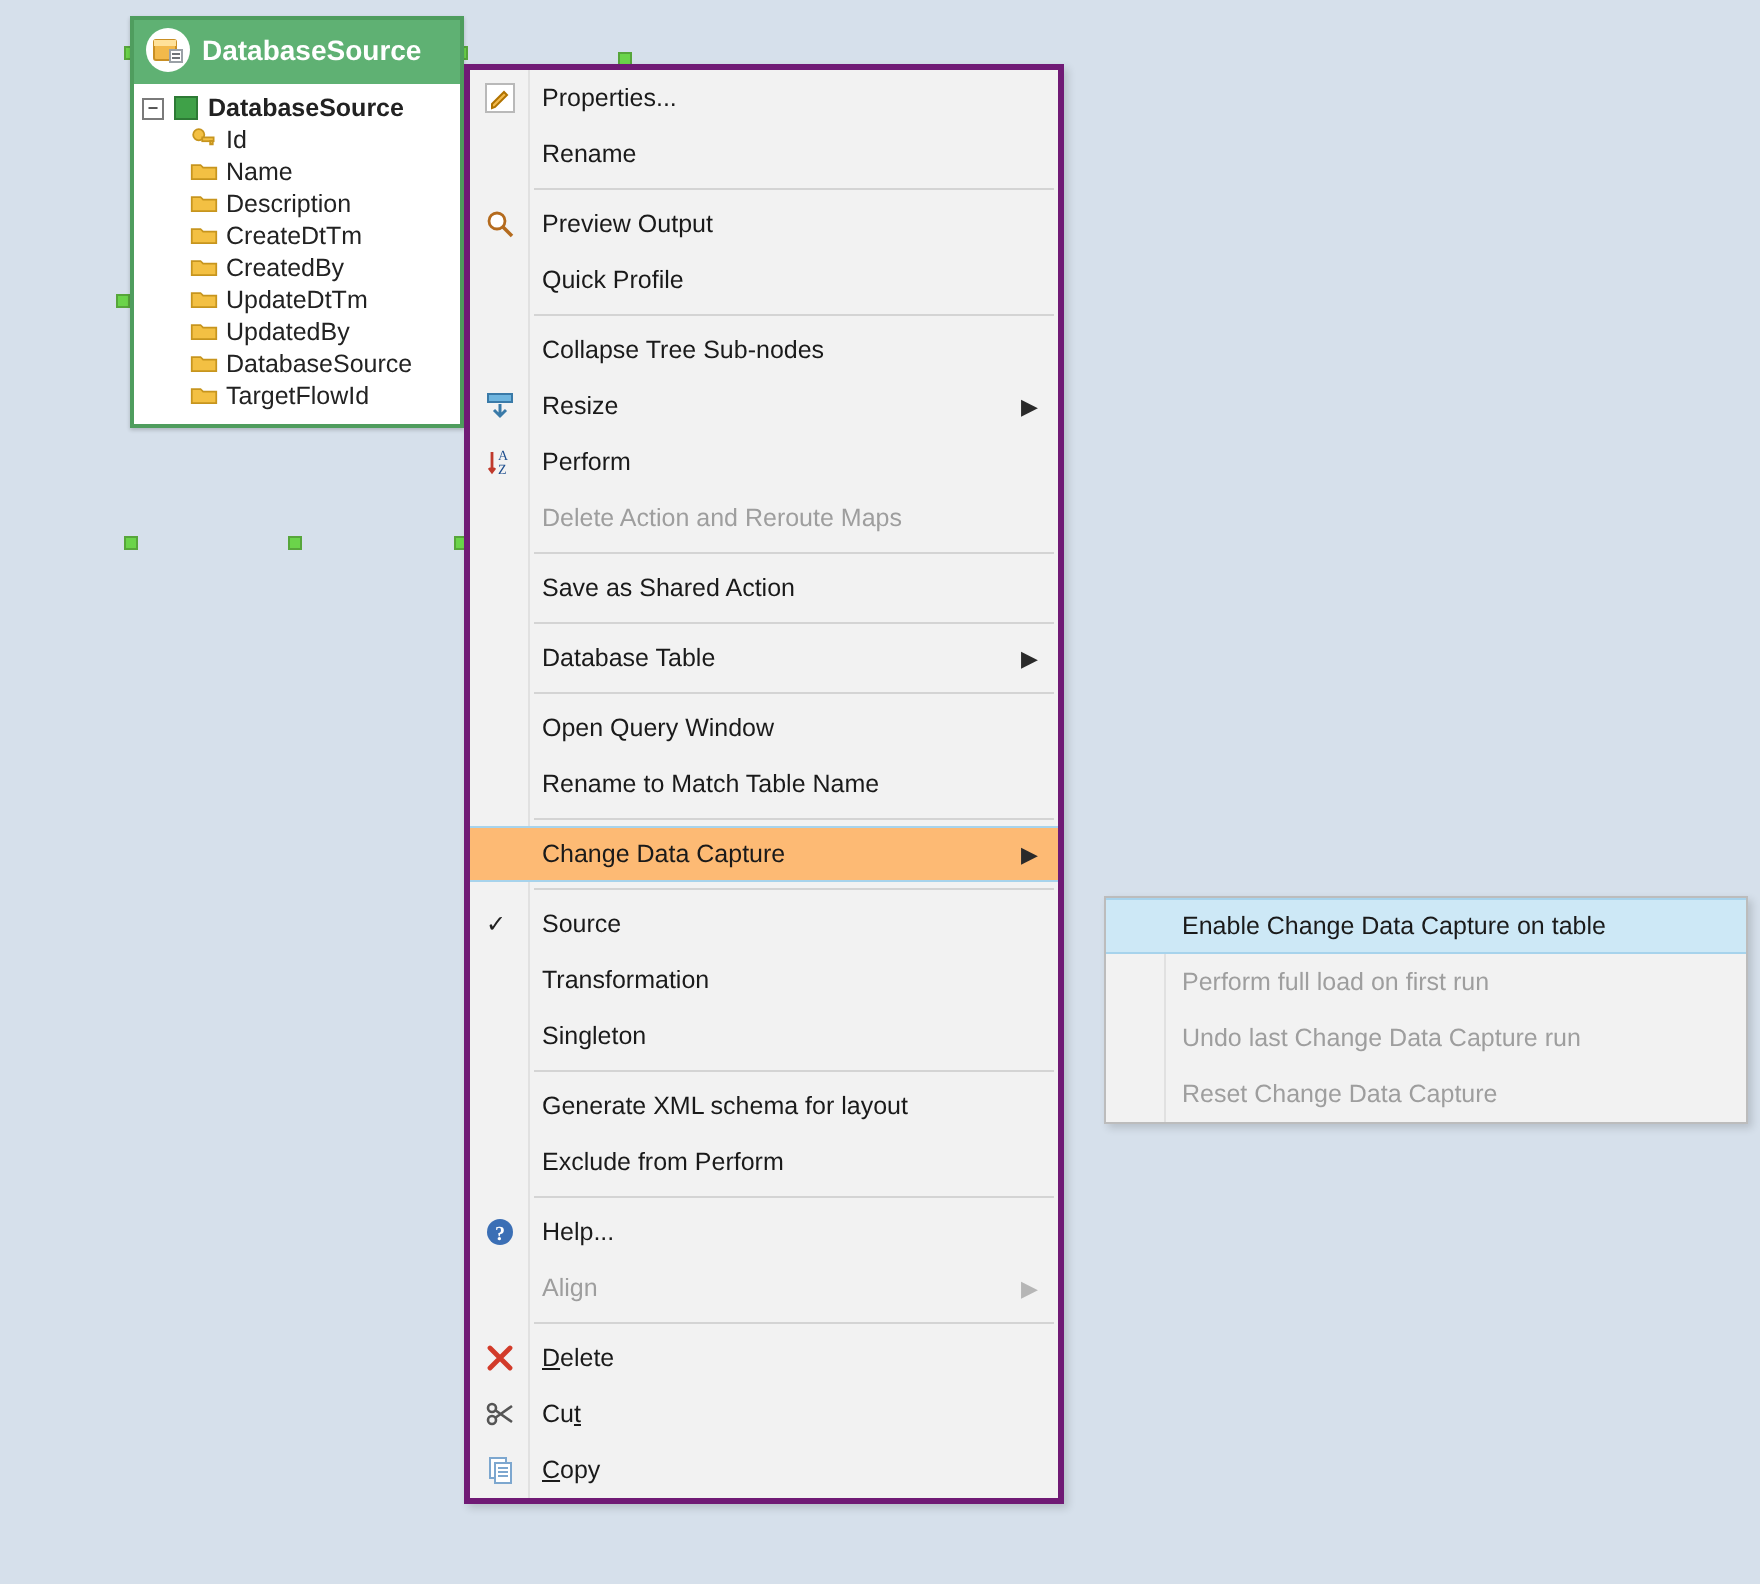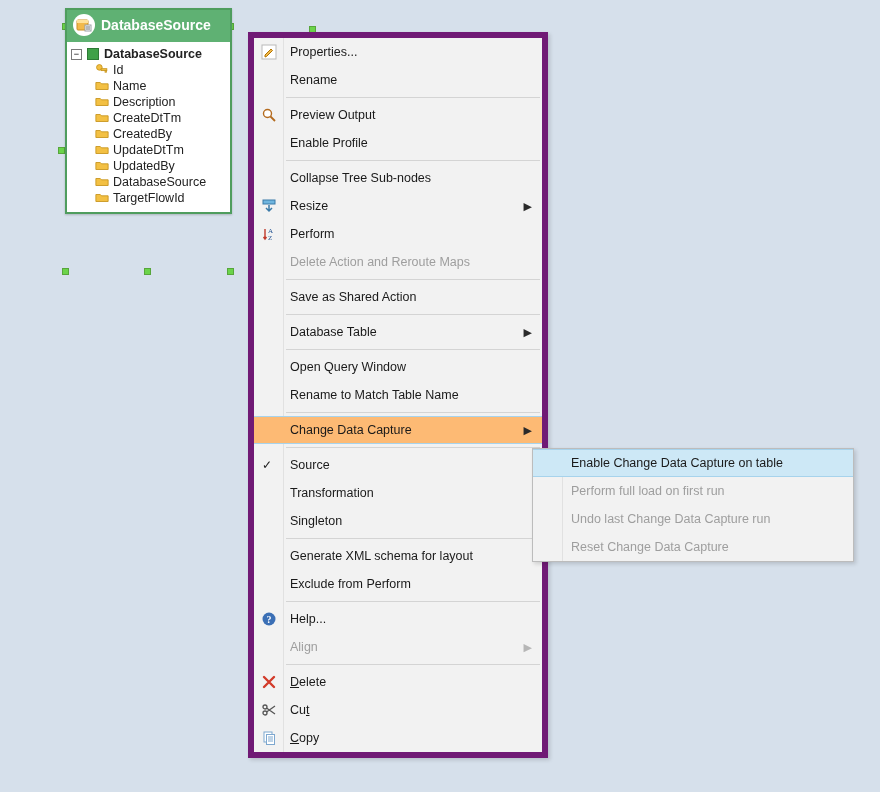--- a/index.html
+++ b/index.html
@@ -67,25 +67,25 @@
 
   
   .handle {
     position:absolute; width:7px; height:7px;
     background:#6bd44a; border:1px solid #57a63b;
   }
 
   
   .menu {
     position: absolute;
-    left: 248px;
+    left: 232px;
     top: 32px;
     width: 300px;
     background: #f2f2f2;
-    border: 6px solid #701a75;
+    border: 3px solid #701a75;
     box-shadow: 2px 2px 4px rgba(0,0,0,0.15);
   }
   .menu .gutter {
     position:absolute; left:0; top:0; bottom:0; width:30px;
     border-right:1px solid #e1e1e1; background:#f2f2f2;
   }
   .menu-item {
     position:relative;
     display:flex; align-items:center;
     height:28px;
@@ -109,21 +109,21 @@
     background:#fdba74;
     border-top:1px solid #a7d3ec;
     border-bottom:1px solid #a7d3ec;
   }
   .menu-sep {
     height:1px; margin:3px 2px 3px 32px; background:#d4d4d4;
   }
 
   .submenu {
     position:absolute;
-    left: 532px;
+    left: 552px;
     top: 448px;
     width: 322px;
     background:#f2f2f2;
     border:1px solid #bcbcbc;
     box-shadow: 2px 2px 4px rgba(0,0,0,0.15);
   }
   .submenu .gutter {
     position:absolute; left:0; top:0; bottom:0; width:30px;
     border-right:1px solid #e1e1e1; background:#f2f2f2;
   }
@@ -275,21 +275,21 @@
       <div class="menu-item">
         <span class="mi-icon">
           <svg width="16" height="16" viewBox="0 0 16 16">
             <circle cx="6.5" cy="6.5" r="4" fill="#fff" stroke="#b46b1e" stroke-width="1.4"></circle>
             <line x1="9.5" y1="9.5" x2="14" y2="14" stroke="#b46b1e" stroke-width="1.8"></line>
           </svg>
         </span>
         <span>Preview Output</span>
       </div>
       <div class="menu-item">
-        <span>Enable Profile</span>
+        <span>Quick Profile</span>
       </div>
       <div class="menu-sep"></div>
       <div class="menu-item">
         <span>Collapse Tree Sub-nodes</span>
       </div>
       <div class="menu-item">
         <span class="mi-icon">
           <svg width="16" height="16" viewBox="0 0 16 16">
             <rect x="2" y="2" width="12" height="4" fill="#6fb5df" stroke="#3a7aa8"></rect>
             <path d="M8 7 v6 M5 10 l3 3 l3 -3" fill="none" stroke="#3a7aa8" stroke-width="1.5"></path>

